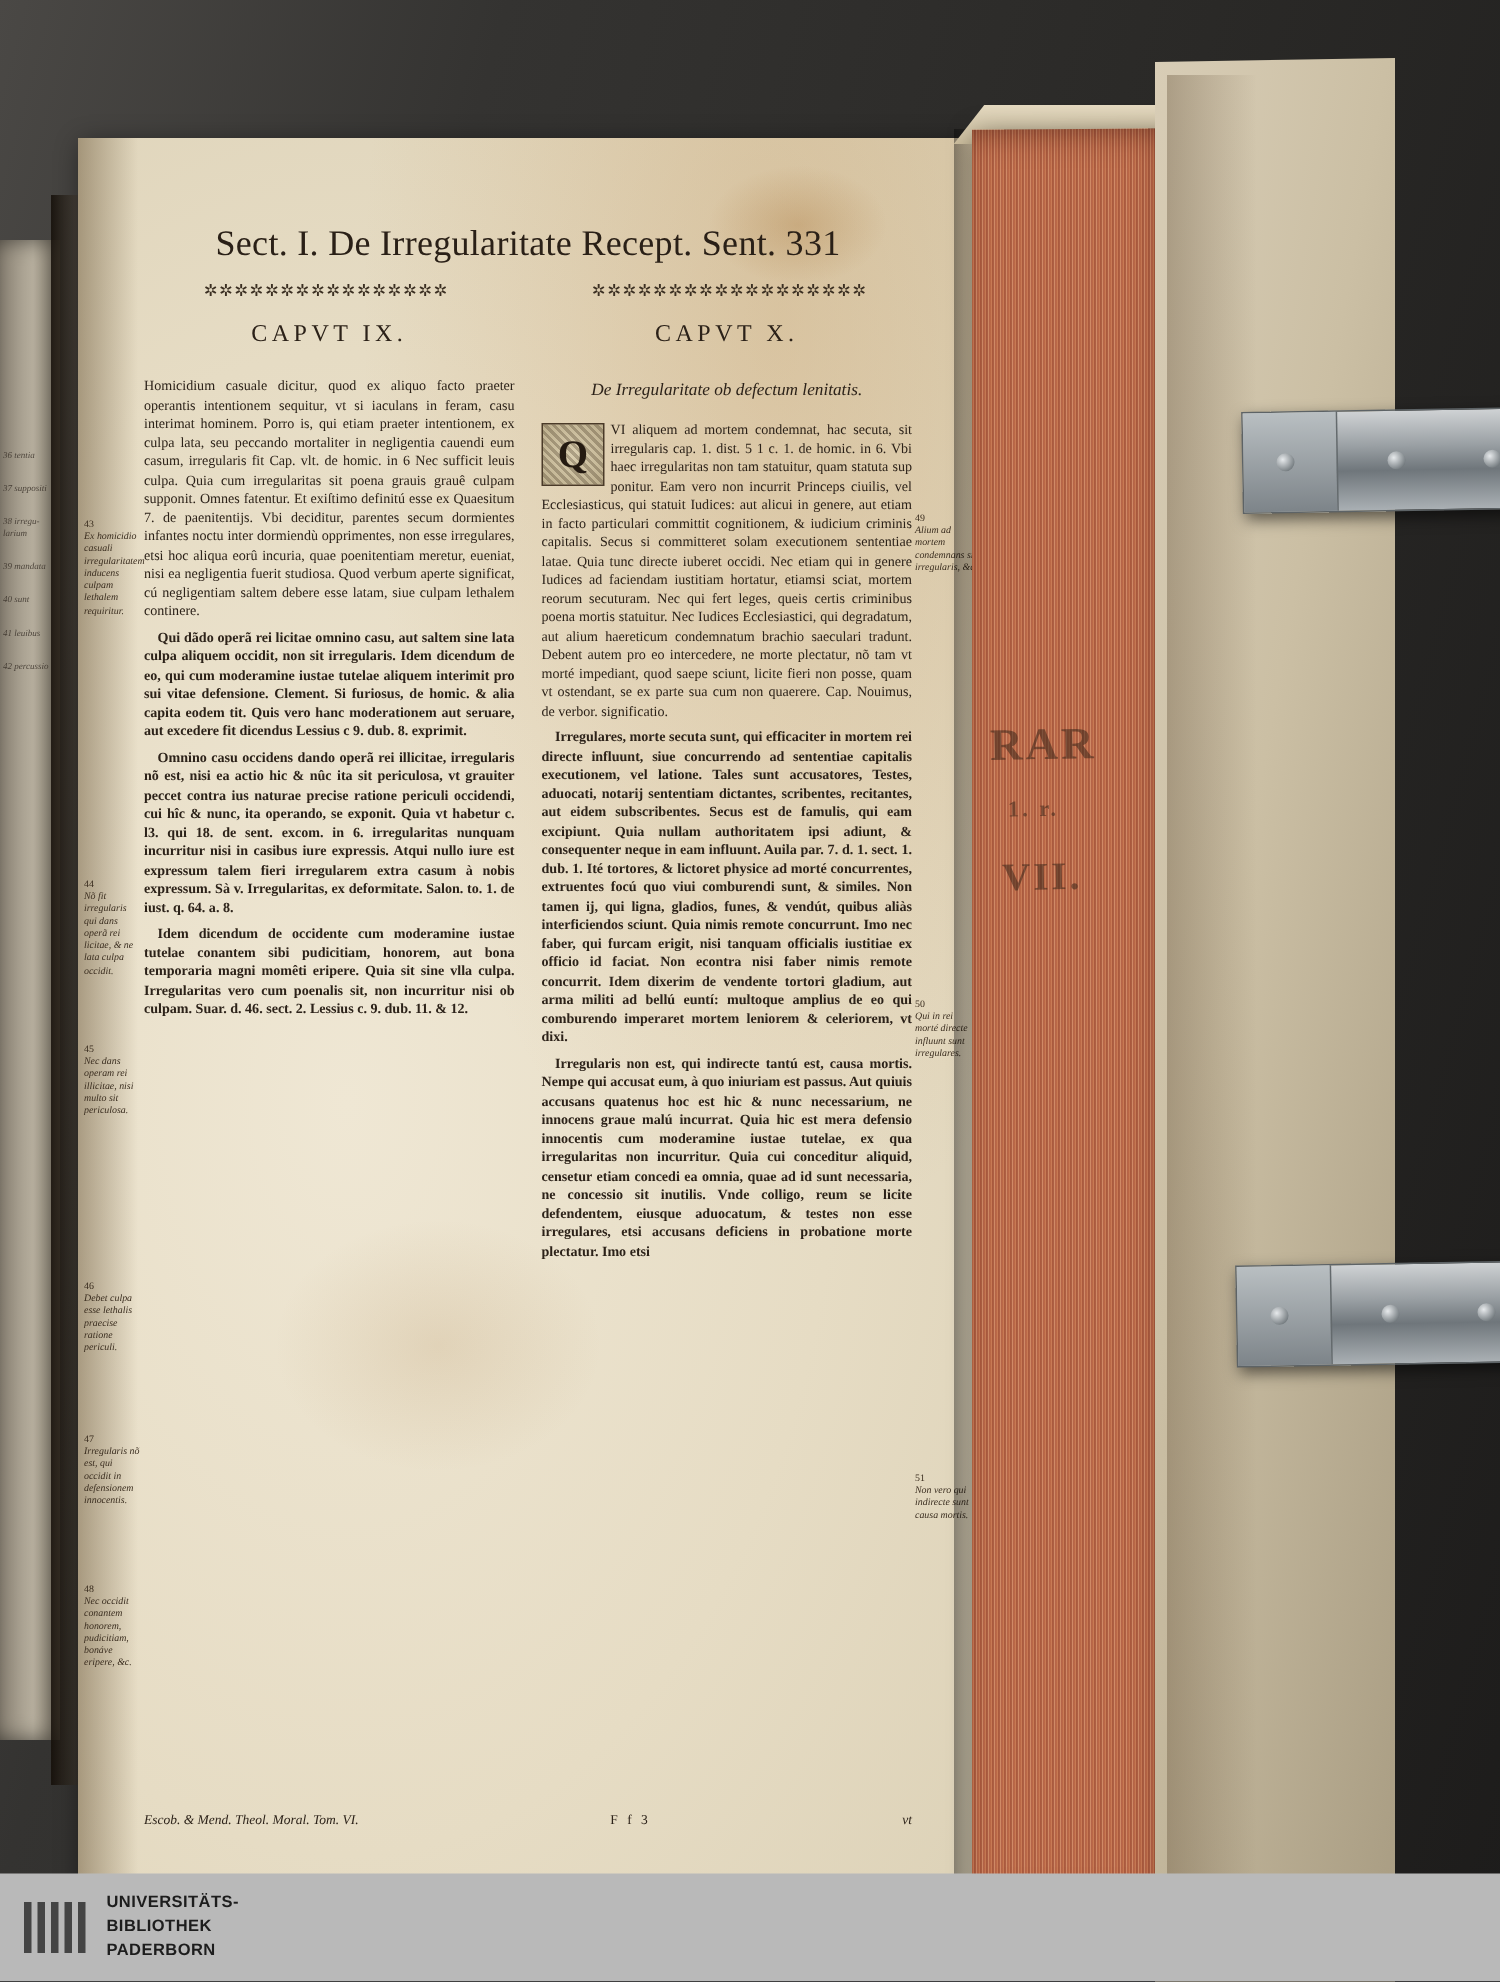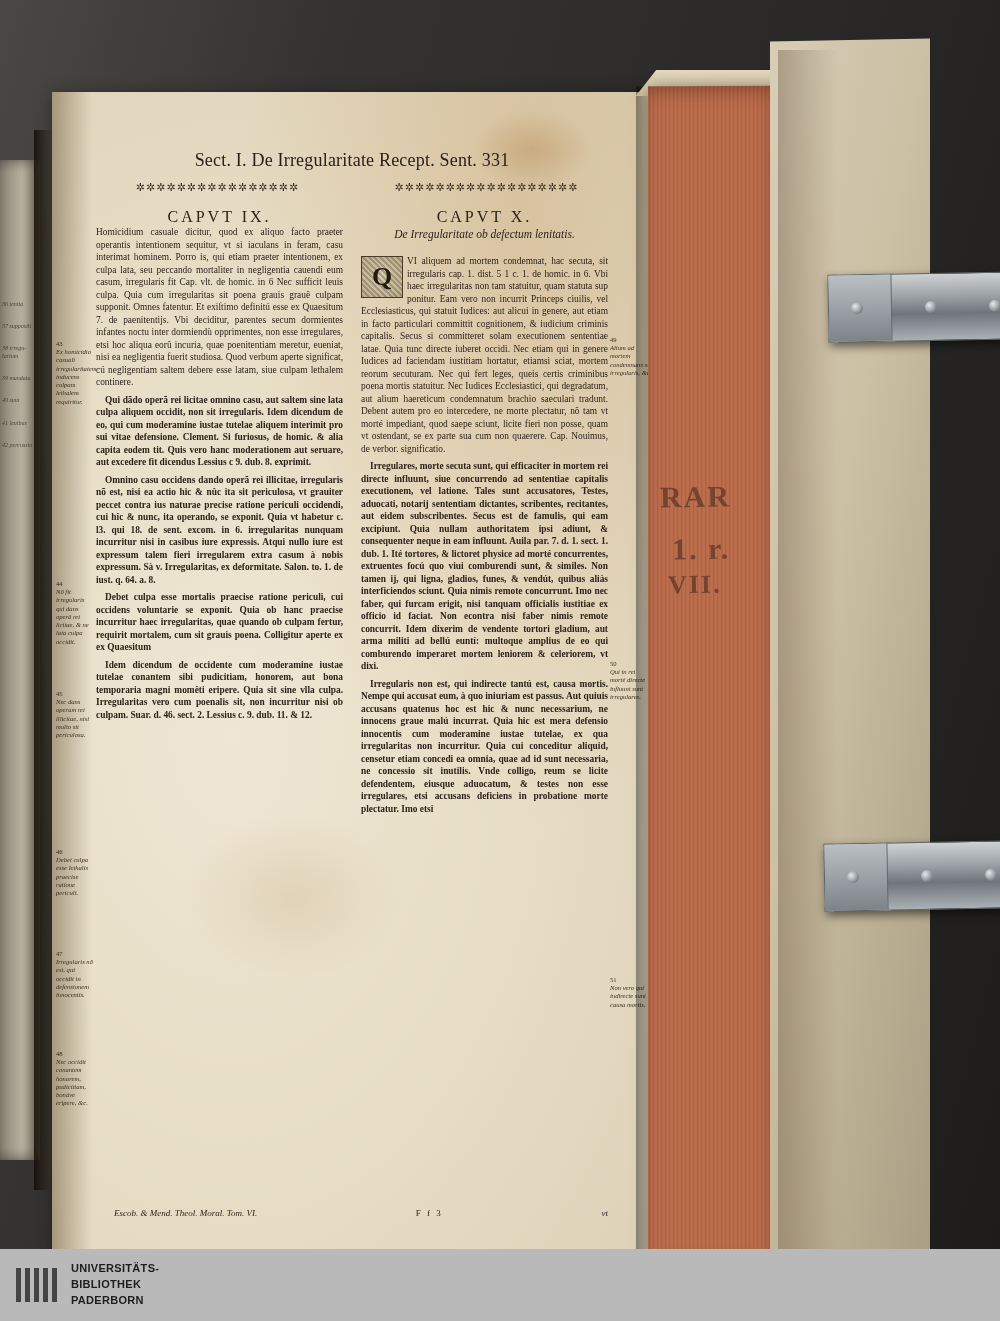--- a/index.html
+++ b/index.html
@@ -170,21 +170,21 @@
   }
 
   
   .page-inner {
     position: absolute;
     left: 44px; top: 58px;
     width: 512px; height: 1060px;
     color: #2c2219;
   }
   .running-head {
-    font-size: 18px;
+    font-size: 24px;
     letter-spacing: .2px;
     text-align: center;
     margin-bottom: 10px;
     color: #2a2017;
   }
   .ornament {
     text-align: center;
     font-size: 11px;
     letter-spacing: 1px;
     color: #3b2f22;
@@ -198,21 +198,21 @@
   .columns {
     display: flex;
     gap: 18px;
   }
   .col { width: 247px; }
 
   .chapter-title {
     text-align: center;
     font-size: 16px;
     letter-spacing: 3px;
-    margin-bottom: 0;
+    margin-bottom: 20px;
   }
   .chapter-sub {
     text-align: center;
     font-style: italic;
     font-size: 11.5px;
     line-height: 1.5;
     margin-bottom: 12px;
   }
 
   p.body {
@@ -259,21 +259,21 @@
     line-height: 1.25;
     font-style: italic;
     color: #3a2d1f;
   }
   .mnum { font-style: normal; display: block; }
 
   .col-left-wrap, .col-right-wrap { position: relative; }
 
   .footer {
     position: absolute;
-    left: 18px; right: 0; bottom: -8px;
+    left: 0; right: 0; bottom: -8px;
     display: flex;
     justify-content: space-between;
     font-size: 9px;
     font-style: italic;
   }
   .signature { font-style: normal; letter-spacing: 2px; }
   .catchword { font-style: italic; text-align: center; }
 
   
   .banner {
@@ -363,21 +363,20 @@
               <span>Irregularis nõ est, qui occidit in defensionem innocentis.</span>
             </div>
             <div class="margin-left" style="top:842px">
               <span class="mnum">48</span>
               <span>Nec occidit conantem honorem, pudicitiam, bonáve eripere, &amp;c.</span>
             </div>
 
             <p class="body">Homicidium casuale dicitur, quod ex aliquo facto praeter operantis intentionem sequitur, vt si iaculans in feram, casu interimat hominem. Porro is, qui etiam praeter intentionem, ex culpa lata, seu peccando mortaliter in negligentia cauendi eum casum, irregularis fit Cap. vlt. de homic. in 6 Nec sufficit leuis culpa. Quia cum irregularitas sit poena grauis grauê culpam supponit. Omnes fatentur. Et exiſtimo definitú esse ex Quaesitum 7. de paenitentijs. Vbi deciditur, parentes secum dormientes infantes noctu inter dormiendù opprimentes, non esse irregulares, etsi hoc aliqua eorû incuria, quae poenitentiam meretur, eueniat, nisi ea negligentia fuerit studiosa. Quod verbum aperte significat, cú negligentiam saltem debere esse latam, siue culpam lethalem continere.</p>
             <p class="body indent">Qui dãdo operã rei licitae omnino casu, aut saltem sine lata culpa aliquem occidit, non sit irregularis. Idem dicendum de eo, qui cum moderamine iustae tutelae aliquem interimit pro sui vitae defensione. Clement. Si furiosus, de homic. &amp; alia capita eodem tit. Quis vero hanc moderationem aut seruare, aut excedere fit dicendus Lessius c 9. dub. 8. exprimit.</p>
             <p class="body indent">Omnino casu occidens dando operã rei illicitae, irregularis nõ est, nisi ea actio hic &amp; nûc ita sit periculosa, vt grauiter peccet contra ius naturae precise ratione periculi occidendi, cui hîc &amp; nunc, ita operando, se exponit. Quia vt habetur c. l3. qui 18. de sent. excom. in 6. irregularitas nunquam incurritur nisi in casibus iure expressis. Atqui nullo iure est expressum talem fieri irregularem extra casum à nobis expressum. Sà v. Irregularitas, ex deformitate. Salon. to. 1. de iust. q. 64. a. 8.</p>
-            <p class="body indent">Debet culpa esse mortalis praecise ratione periculi, cui occidens voluntarie se exponit. Quia ob hanc praecise incurritur haec irregularitas, quae quando ob culpam fertur, requirit mortalem, cum sit grauis poena. Colligitur aperte ex ex Quaesitum</p>
             <p class="body indent">Idem dicendum de occidente cum moderamine iustae tutelae conantem sibi pudicitiam, honorem, aut bona temporaria magni momêti eripere. Quia sit sine vlla culpa. Irregularitas vero cum poenalis sit, non incurritur nisi ob culpam. Suar. d. 46. sect. 2. Lessius c. 9. dub. 11. &amp; 12.</p>
           </div>
 
           <div class="col col-right-wrap">
             <div class="chapter-title">CAPVT   X.</div>
             <div class="chapter-sub">De Irregularitate ob defectum lenitatis.</div>
 
             <div class="margin-right" style="top:128px">
               <span class="mnum">49</span>
               <span>Alium ad mortem condemnans sit irregularis, &amp;c.</span>
@@ -406,21 +405,21 @@
           <span class="signature">F f  3</span>
           <span class="catchword">vt</span>
         </div>
       </div>
     </div>
 
     <div class="edge-shadow"></div>
     <div class="foreedge-top"></div>
     <div class="foreedge"></div>
     <div class="edge-ghost" style="left:660px; top:440px; font-size:30px;">RAR</div>
-    <div class="edge-ghost" style="left:672px; top:492px; font-size:30px;">1. r.</div>
+    <div class="edge-ghost" style="left:672px; top:492px; font-size:15px;">1. r.</div>
     <div class="edge-ghost" style="left:668px; top:530px; font-size:26px;">VII.</div>
 
     <div class="cover"></div>
     <div class="cover-inner"></div>
   </div>
 
   <div class="clasp" style="left:828px; top:273px; transform:rotate(-1deg);">
     <div class="plate"></div>
     <div class="rivet" style="left:22px"></div>
     <div class="rivet" style="left:96px"></div>

